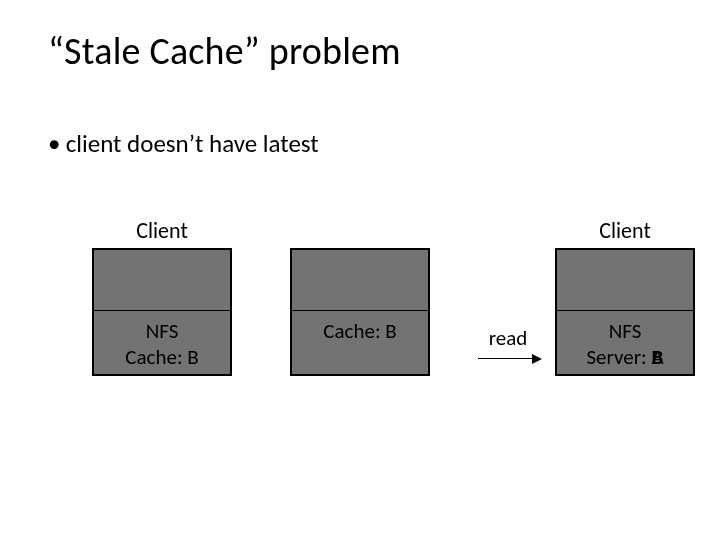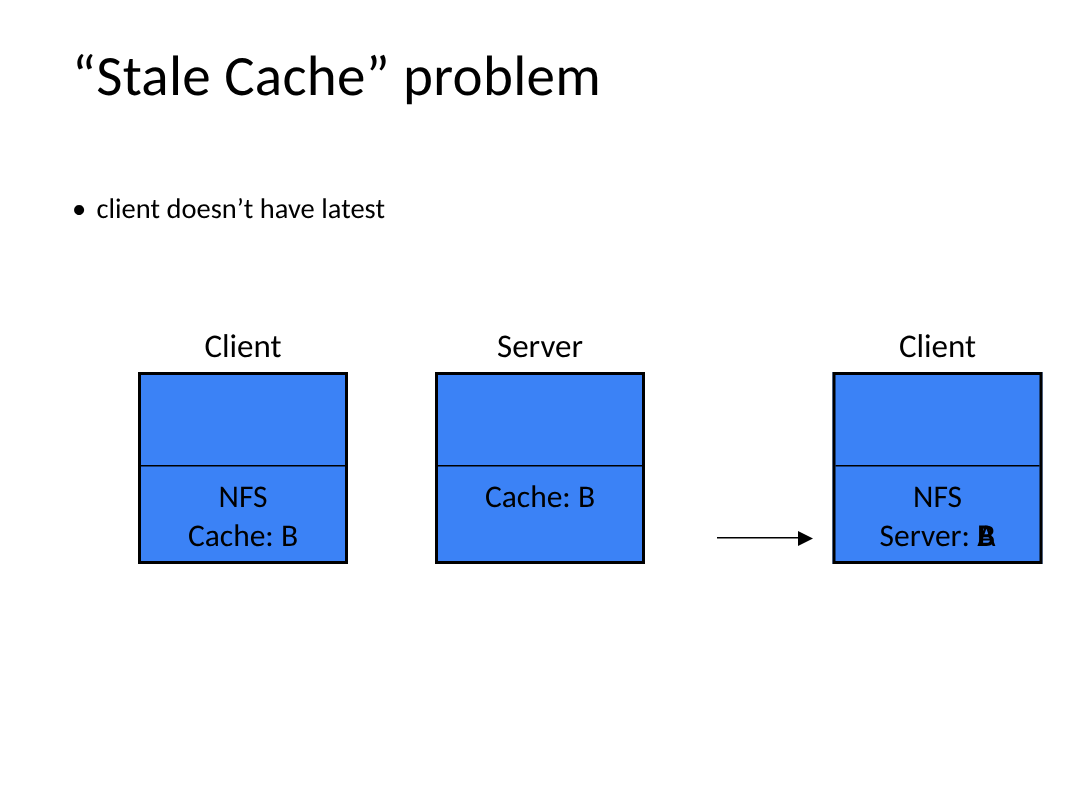--- a/index.html
+++ b/index.html
@@ -21,38 +21,38 @@
     left: 48px;
     top: 28px;
     font-size: 38px;
     font-weight: 400;
     letter-spacing: 0.2px;
   }
   .bullet {
     position: absolute;
     left: 48px;
     top: 128px;
-    font-size: 19px;
+    font-size: 25px;
   }
   .bullet .dot {
     display: inline-block;
     width: 12px;
   }
   .col-label {
     position: absolute;
     font-size: 22px;
     text-align: center;
     width: 140px;
   }
   .box {
     position: absolute;
     width: 140px;
     height: 128px;
     border: 2px solid #000;
-    background: #3b82f6;
+    background: #737373;
     box-sizing: border-box;
   }
   .divider {
     position: absolute;
     left: 0;
     right: 0;
     top: 60px;
     border-top: 1.5px solid #000;
   }
   .box-text {
@@ -102,21 +102,20 @@
 <div class="slide">
 
   <div class="title">“Stale Cache” problem</div>
 
   <div class="bullet">
     <span class="dot">•</span>
     <span>client doesn’t have latest</span>
   </div>
 
   <div class="col-label" style="left:92px; top:217px;">Client</div>
-  <div class="col-label" style="left:290px; top:217px;">Server</div>
   <div class="col-label" style="left:555px; top:217px;">Client</div>
 
   <div class="box" style="left:92px; top:248px;">
     <div class="divider"></div>
     <div class="box-text">
       <div>NFS</div>
       <div>Cache: B</div>
     </div>
   </div>
 
@@ -130,15 +129,16 @@
   <div class="box" style="left:555px; top:248px;">
     <div class="divider"></div>
     <div class="box-text">
       <div>NFS</div>
       <div>
         <span>Server: </span><span class="cache-line"><span>A</span><span class="cache-overlay">B</span></span>
       </div>
     </div>
   </div>
 
+  <div class="arrow-label" style="left:478px; top:325px; width:60px;">read</div>
   <div class="arrow" style="left:478px; top:358px; width:62px;"></div>
 
 </div>
 
 </body></html>

